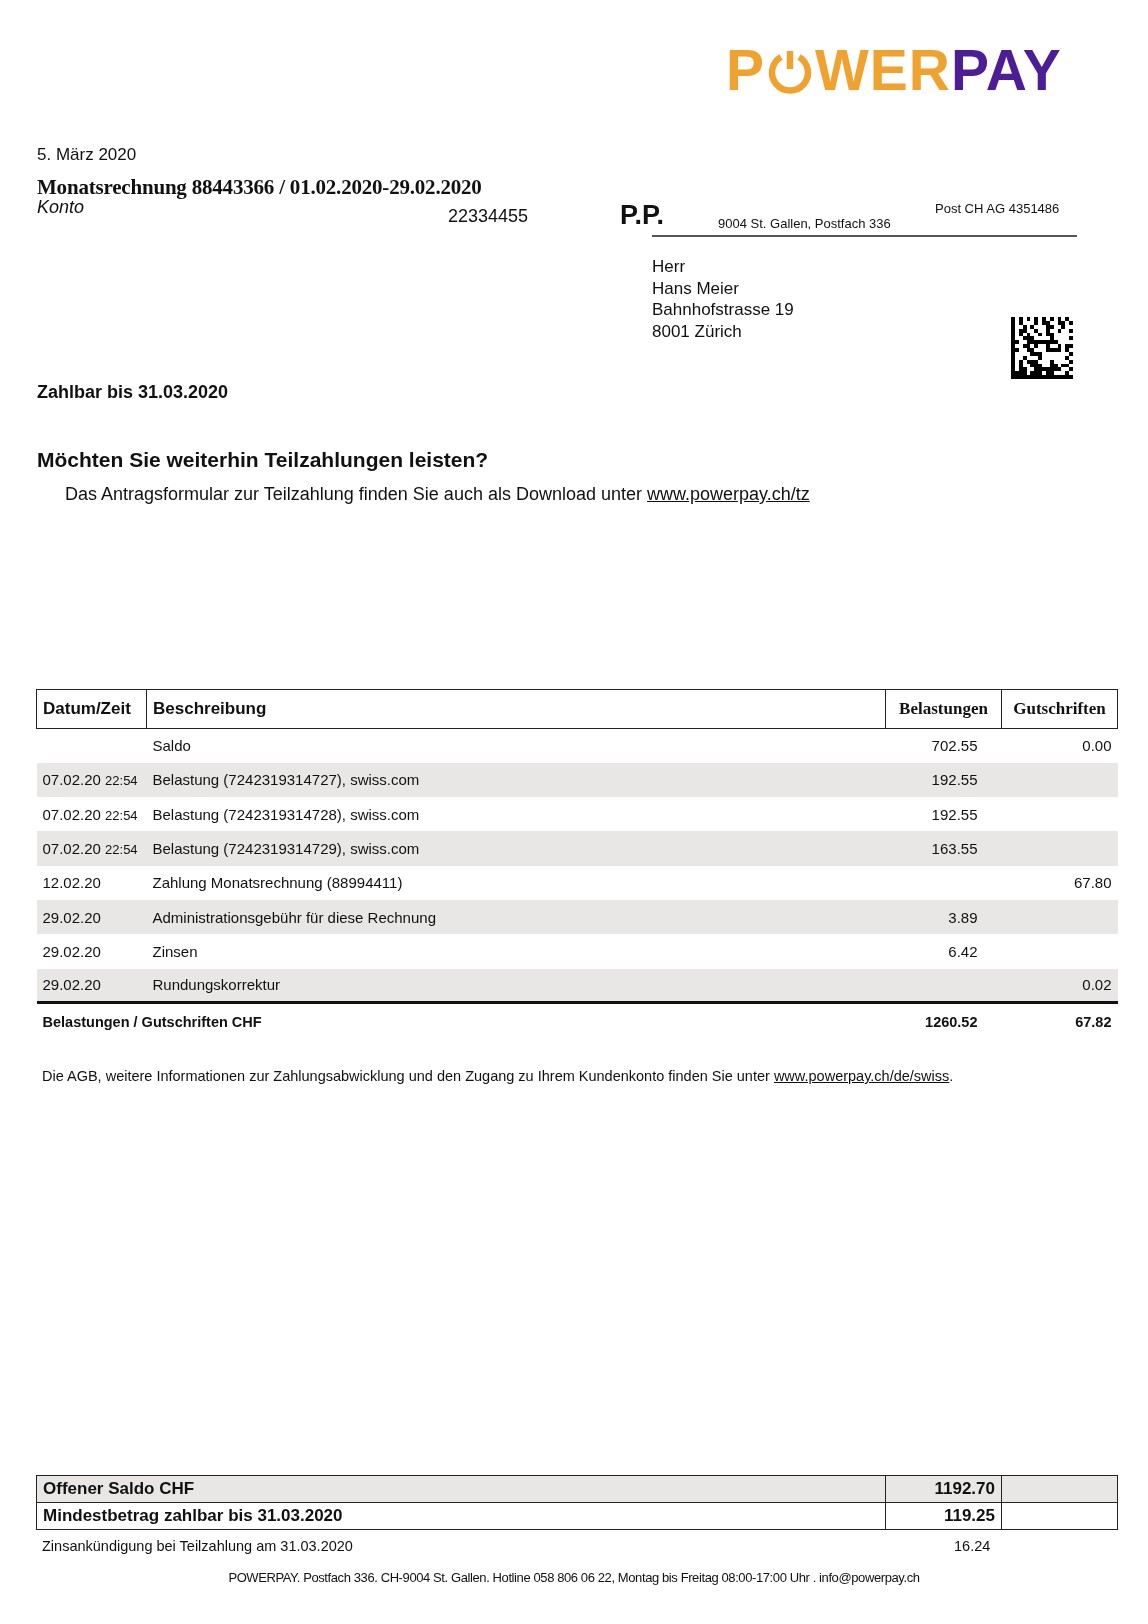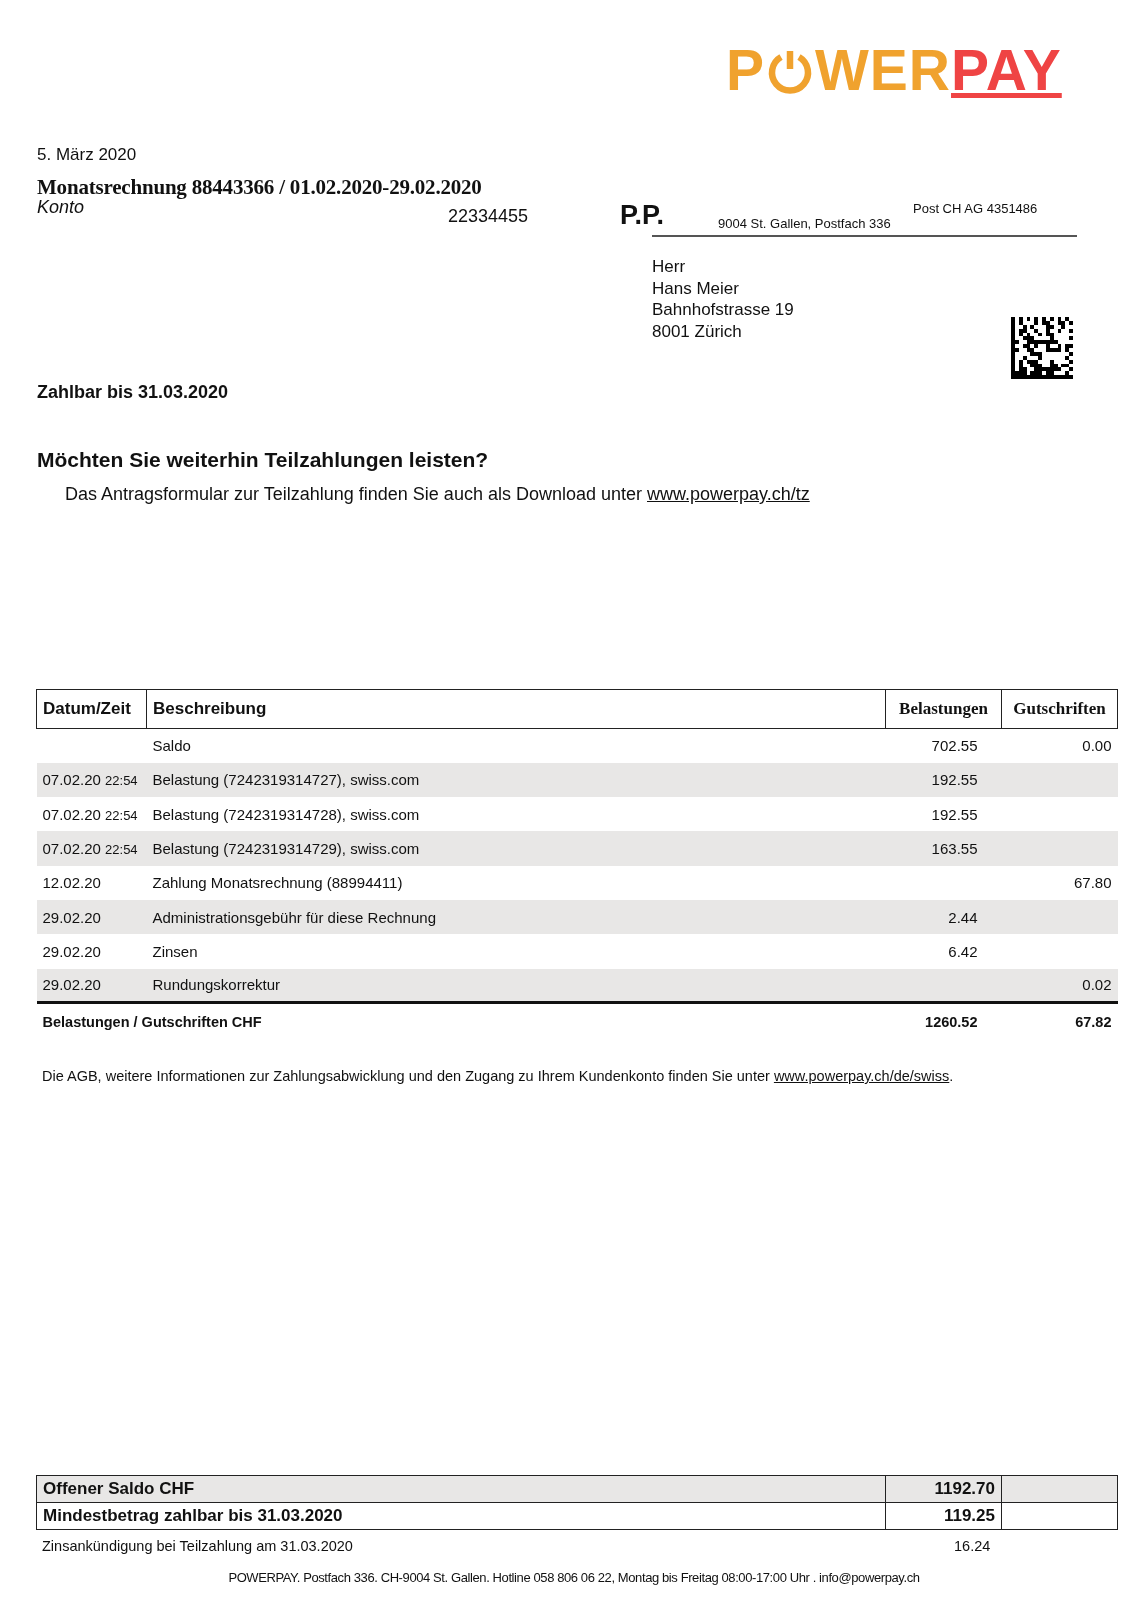--- a/index.html
+++ b/index.html
@@ -3,34 +3,34 @@
   <meta charset="utf-8">
   <style>
     * { box-sizing: border-box; margin: 0; padding: 0; }
     html, body { width: 1148px; height: 1624px; background: #ffffff; }
     body { position: relative; font-family: "Liberation Sans", sans-serif; color: #111111; overflow: hidden; }
     .abs { position: absolute; }
 
     
     #logo { left: 726px; top: 40px; height: 60px; font-family: "Liberation Sans", sans-serif; font-weight: 700; font-size: 57px; letter-spacing: 1px; line-height: 60px; white-space: nowrap; }
     #logo .power { color: #f0a22e; }
-    #logo .pay { color: #ef4444; text-decoration: underline; }
+    #logo .pay { color: #4c1d95; }
     #logo .o-power { display: inline-block; position: relative; width: 46px; height: 46px; margin: 0 2px; vertical-align: -4px; }
     #logo .o-power svg { width: 46px; height: 46px; }
 
     
     #date { left: 37px; top: 145px; font-size: 17px; text-align: center; }
     #title { left: 37px; top: 175px; font-size: 21px; font-weight: 700; letter-spacing: -0.2px; font-family: Liberation Serif, serif; }
     #konto-label { left: 37px; top: 197px; font-size: 18px; font-style: italic; }
     #konto-value { left: 448px; top: 206px; font-size: 18px; }
 
     
     #pp { left: 620px; top: 200px; font-size: 27px; font-weight: 700; }
     #pp-addr { left: 718px; top: 216px; font-size: 13px; }
-    #post-ch { left: 913px; top: 201px; font-size: 13px; }
+    #post-ch { left: 935px; top: 201px; font-size: 13px; }
     #pp-rule { left: 652px; top: 235px; width: 425px; height: 2px; background: #555555; }
     #addr { left: 652px; top: 256px; font-size: 17px; line-height: 21.5px; }
     #datamatrix { left: 1011px; top: 317px; width: 62px; height: 62px; }
 
     #zahlbar { left: 37px; top: 382px; font-size: 18px; font-weight: 700; }
     #teil-heading { left: 37px; top: 448px; font-size: 21px; font-weight: 700; }
     #teil-text { left: 37px; top: 484px; font-size: 18px; margin-left: 28px; }
     #teil-text a { color: #111111; text-decoration: underline; }
 
     
@@ -272,21 +272,21 @@
       </tr>
       <tr>
         <td class="dt"><span>12.02.20</span> <small></small></td>
         <td>Zahlung Monatsrechnung (88994411)</td>
         <td class="num"></td>
         <td class="num2">67.80</td>
       </tr>
       <tr class="shade">
         <td class="dt"><span>29.02.20</span> <small></small></td>
         <td>Administrationsgebühr für diese Rechnung</td>
-        <td class="num">2.44</td>
+        <td class="num">3.89</td>
         <td class="num2"></td>
       </tr>
       <tr>
         <td class="dt"><span>29.02.20</span> <small></small></td>
         <td>Zinsen</td>
         <td class="num">6.42</td>
         <td class="num2"></td>
       </tr>
       <tr class="shade last">
         <td class="dt"><span>29.02.20</span> <small></small></td>

